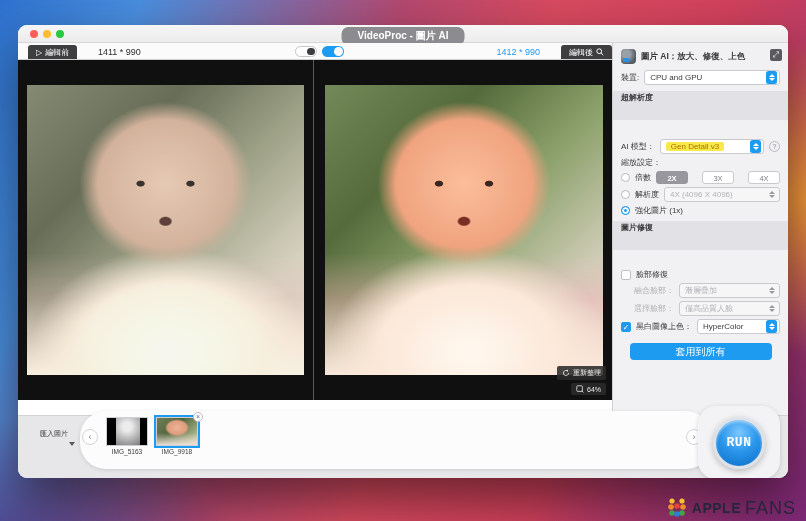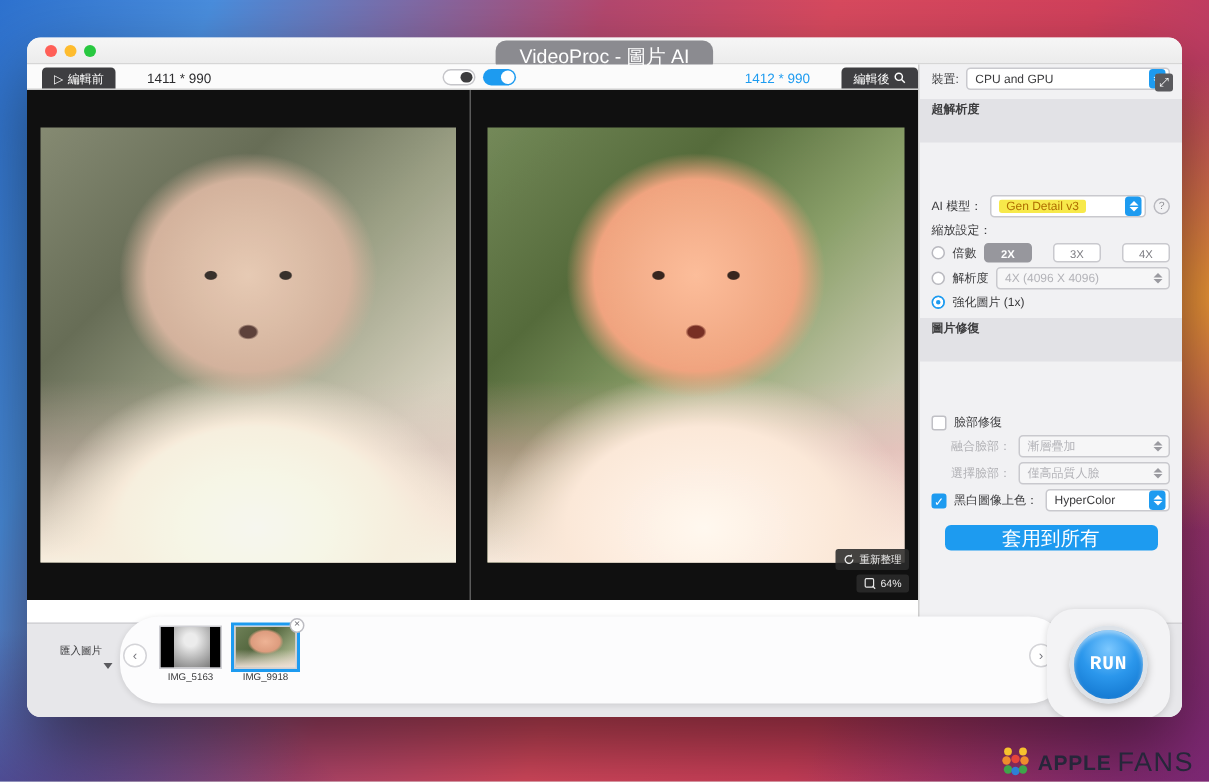--- a/index.html
+++ b/index.html
@@ -17,21 +17,21 @@
     box-shadow:0 22px 50px rgba(0,0,0,.5); }
 
   
   .titlebar { position:absolute; left:0; top:0; right:0; height:18px;
     background:linear-gradient(#f6f6f6,#ececec); border-bottom:1px solid #d6d6d6; }
   .light { position:absolute; top:5px; width:8px; height:8px; border-radius:50%; }
   .light.r { left:12px; background:#ff5f57; }
   .light.y { left:25px; background:#febc2e; }
   .light.g { left:38px; background:#28c840; }
   .title-pill { position:absolute; left:50%; top:2px; transform:translateX(-50%);
-    background:#8b8b90; color:#fff; font-size:13px; font-weight:normal;
+    background:#8b8b90; color:#fff; font-size:10px; font-weight:bold;
     padding:2px 16px; border-radius:7px; white-space:nowrap; }
 
   
   .toolbar { position:absolute; left:0; top:18px; width:594px; height:17px;
     background:#fbfbfb; border-bottom:1px solid #cfcfcf; }
   .tab { position:absolute; bottom:0; height:14px; background:#3e3e41; color:#fff;
     font-size:8px; display:flex; align-items:center; gap:3px; padding:0 8px;
     border-radius:3px 3px 0 0; }
   .tab.before { left:10px; }
   .tab.after { right:0px; }
@@ -91,40 +91,40 @@
     display:flex; flex-direction:column; align-items:center; justify-content:center; gap:1px; }
   .step i { display:block; width:0; height:0; border-left:3px solid transparent;
     border-right:3px solid transparent; }
   .step i.u { border-bottom:3px solid #fff; }
   .step i.d { border-top:3px solid #fff; }
   .step.ghost { background:transparent; }
   .step.ghost i.u { border-bottom-color:#9a9aa0; }
   .step.ghost i.d { border-top-color:#9a9aa0; }
   .sec-head { height:29px; line-height:13px; background:#e2e2e6; font-weight:bold;
     padding:0 8px; color:#3c3c3e; }
-  .pad { padding:16px 8px 2px;margin-top:16px; }
+  .pad { padding:16px 8px 2px; }
   .row { display:flex; align-items:center; gap:5px; margin:3px 0; }
   .radio { width:9px; height:9px; border-radius:50%; border:1px solid #b9b9bf;
     background:#fff; flex:none; }
   .radio.sel-on { border:1px solid #1d9bf0; background:#1d9bf0; box-shadow:inset 0 0 0 2px #fff; }
   .hl { background:#f7e94a; color:#b06f00; padding:0 5px; border-radius:2px; }
   .help { width:11px; height:11px; border-radius:50%; border:1px solid #b9b9bf;
     color:#8e8e93; font-size:7px; display:flex; align-items:center; justify-content:center; flex:none; }
   .seg { display:flex; gap:14px; flex:1; }
   .seg span { flex:1; height:13px; line-height:13px; text-align:center; font-size:7.5px;
     border:1px solid #c9c9ce; border-radius:3px; background:#fff; color:#7c7c82; }
   .seg span.on { background:#97979d; border-color:#97979d; color:#fff; font-weight:bold; }
   .chk { width:10px; height:10px; border-radius:2px; border:1px solid #c0c0c5;
     background:#fff; flex:none; }
   .chk.on { background:#1d9bf0; border-color:#1d9bf0; color:#fff; font-size:8px;
     line-height:9px; text-align:center; }
   .sub { margin-left:13px; color:#b0b0b4; }
   .apply { display:block; margin:9px auto 0; width:142px; height:17px;
     background:#1d9bf0; border:none; border-radius:4px; color:#fff;
-    font-size:13px; font-family:inherit; }
+    font-size:10px; font-family:inherit; }
   .export { position:absolute; left:8px; right:6px; bottom:4px; display:flex;
     align-items:center; gap:5px; }
   .export .txt { flex:1; }
   .export .t1 { font-weight:bold; font-size:8px; color:#3a3a3c; }
   .export .t2 { font-size:7px; color:#97979c; }
 
   
   .bottombar { position:absolute; left:0; right:0; bottom:0; height:63px;
     background:#e7e7ea; border-top:1px solid #d2d2d5; }
   .tray { position:absolute; left:62px; top:-5px; width:632px; height:58px;
@@ -224,20 +224,24 @@
           <svg width="8" height="8" viewBox="0 0 10 10">
               <rect x="1" y="1" width="7" height="7" rx="1" fill="none" stroke="#e8e8e8" stroke-width="1"></rect>
               <line x1="7" y1="7" x2="9.3" y2="9.3" stroke="#e8e8e8" stroke-width="1.1"></line>
             </svg>
           <span>64%</span>
         </div>
       </div>
     </div>
 
     <aside class="sidebar">
+      <div class="side-head">
+        <span class="appicon"></span>
+        <span class="side-title">圖片 AI：放大、修復、上色</span>
+      </div>
       <span class="expand">⤢</span>
 
       <div class="device-row">
         <span>裝置:</span>
         <span class="sel">
           <span class="lbl">CPU and GPU</span>
           <span class="step">
               <i class="u"></i>
               <i class="d"></i>
             </span>

